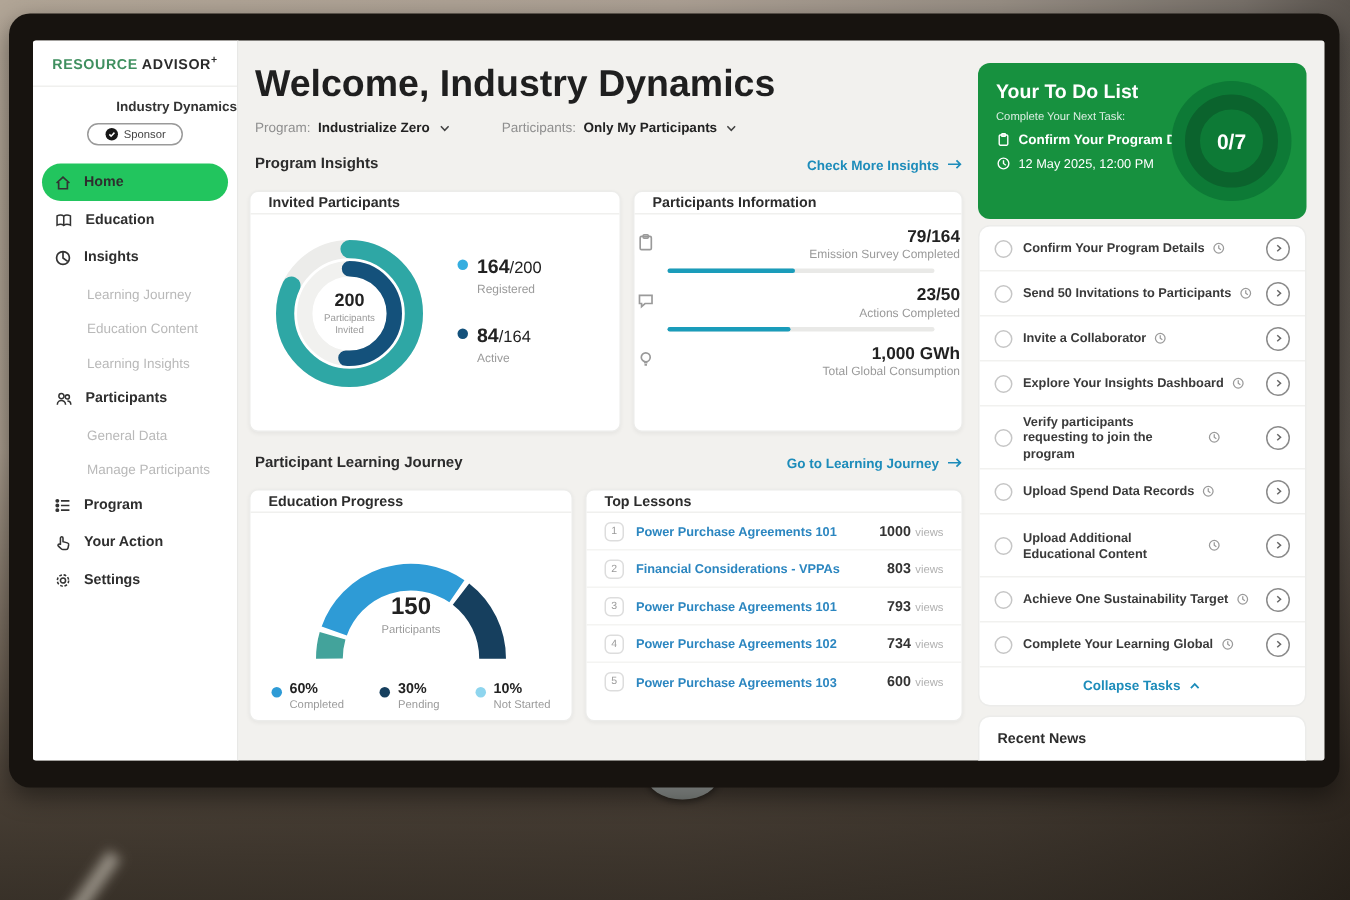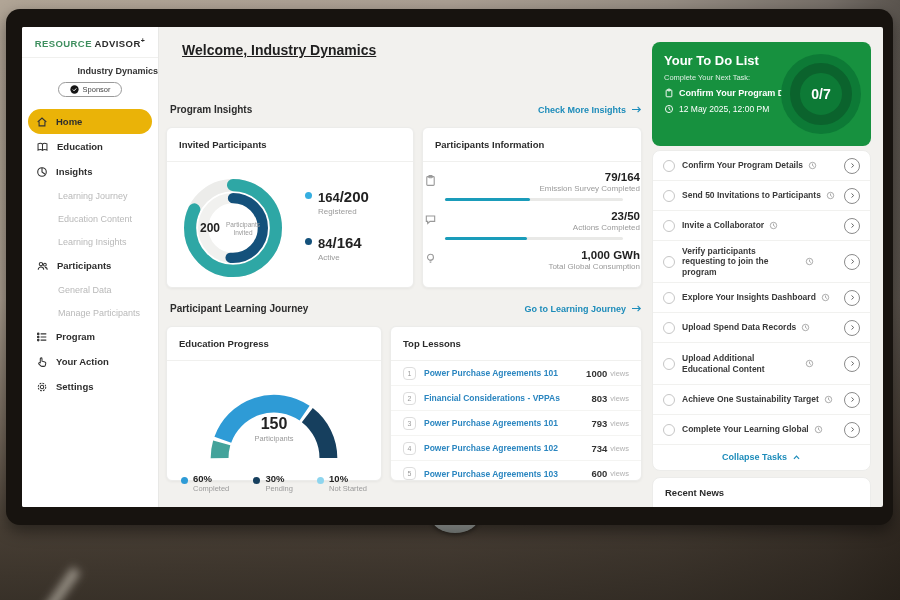--- a/index.html
+++ b/index.html
@@ -34,50 +34,50 @@
   .logo .g { color:#3f8f5f; } .logo .d { color:#2b2b2b; }
   .logo sup { font-size:7px; }
   .org { text-align:right; font-size:9px; font-weight:700; color:#333; margin-top:8px; }
   .sponsor { margin:6px auto 0; width:64px; height:15px; border:1px solid #9a9a9a;
     border-radius:9px; display:flex; align-items:center; justify-content:center; gap:4px;
     font-size:7.5px; color:#444; background:#fff; cursor:pointer; }
   .nav { margin-top:12px; }
   .nav-item { height:25px; display:flex; align-items:center; gap:8px; padding:0 14px;
     font-size:9.5px; font-weight:700; color:#2e2e2e; cursor:pointer; }
   .nav-item.sub { padding-left:36px; font-weight:400; color:#b9b9b9; font-size:9px; height:23px; }
-  .nav-item.active { background:#eab308; border-radius:14px; margin:0 6px; padding:0 8px; }
+  .nav-item.active { background:#22c55e; border-radius:14px; margin:0 6px; padding:0 8px; }
   .nav-item svg { flex:0 0 auto; }
 
   
   .card { position:absolute; background:#fff; border:1px solid #ececea; border-radius:6px;
     box-shadow:0 1px 3px rgba(0,0,0,0.05); }
-  .card-h { height:34px; display:flex; align-items:center; padding:1px 12px;
+  .card-h { height:15px; display:flex; align-items:center; padding:1px 12px;
     font-size:9.5px; font-weight:700; color:#2c2c2c; border-bottom:1px solid #f0f0ee; }
   .link { display:flex; align-items:center; gap:5px; color:#1d8cba; font-size:9px;
     font-weight:700; cursor:pointer; }
   .sec-head { position:absolute; display:flex; justify-content:space-between; align-items:center;
     font-size:10px; font-weight:700; color:#2c2c2c; }
 
   
-  .welcome { position:absolute; left:160px; top:15px; font-size:14px; font-weight:800; color:#1f1f1f;text-decoration:underline; }
+  .welcome { position:absolute; left:148px; top:15px; font-size:25px; font-weight:800; color:#1f1f1f; }
   .filters { position:absolute; left:148px; top:53px; display:flex; gap:34px; font-size:9px; }
   .filter { display:flex; align-items:center; gap:5px; cursor:pointer; }
   .filter .lab { color:#8f8f8f; }
   .filter .val { color:#222; font-weight:700; }
 
   
   .donut-wrap { position:relative; width:112px; height:112px; margin:10px 0 0 10px; }
-  .donut-c { position:absolute; inset:0; display:flex; flex-direction:row;
+  .donut-c { position:absolute; inset:0; display:flex; flex-direction:column;
     align-items:center; justify-content:center; text-align:center; }
   .donut-c .big { font-size:12px; font-weight:800; color:#222; }
   .donut-c .sm { font-size:6.5px; color:#9a9a9a; width:46px; margin-top:2px; line-height:1.3; }
   .leg-item { display:flex; gap:6px; margin-bottom:18px; }
   .dot { width:7px; height:7px; border-radius:50%; margin-top:4px; flex:0 0 auto; }
   .leg-item .v1 { font-size:13px; font-weight:800; color:#222; }
-  .leg-item .v2 { font-size:15px; font-weight:700; color:#222; }
+  .leg-item .v2 { font-size:11px; font-weight:400; color:#222; }
   .leg-item .ll { font-size:8px; color:#9a9a9a; margin-top:1px; }
 
   
   .info-row { display:flex; gap:8px; padding:9px 1px 0; }
   .info-ic { margin-top:3px; }
   .info-val { font-size:11.5px; font-weight:800; color:#222; }
   .info-lab { font-size:8px; color:#9a9a9a; margin-top:1px; }
   .bar { margin-top:5px; width:178px; height:3px; background:#e9e9e7; border-radius:2px; }
   .bar i { display:block; height:3px; background:#1a9cba; border-radius:2px; }
 
@@ -223,20 +223,36 @@
         <svg width="12" height="12" viewBox="0 0 14 14" fill="none" stroke="#333" stroke-width="1.2">
               <circle cx="7" cy="7" r="4.4" stroke-dasharray="2.1 1.35"></circle>
               <circle cx="7" cy="7" r="2"></circle>
             </svg>
         <span>Settings</span>
       </div>
     </div>
   </div>
 
   <div class="welcome">Welcome, Industry Dynamics</div>
+  <div class="filters">
+    <div class="filter">
+      <span class="lab">Program:</span>
+      <span class="val">Industrialize Zero</span>
+      <svg width="9" height="9" viewBox="0 0 14 14" fill="none" stroke="#444" stroke-width="1.6">
+            <path d="M3 5 L7 9.2 L11 5"></path>
+          </svg>
+    </div>
+    <div class="filter">
+      <span class="lab">Participants:</span>
+      <span class="val">Only My Participants</span>
+      <svg width="9" height="9" viewBox="0 0 14 14" fill="none" stroke="#444" stroke-width="1.6">
+            <path d="M3 5 L7 9.2 L11 5"></path>
+          </svg>
+    </div>
+  </div>
 
   <div class="sec-head" style="left:148px; top:77px; width:472px;">
     <span>Program Insights</span>
     <span class="link">
       <span>Check More Insights</span>
       <svg width="11" height="9" viewBox="0 0 14 12" fill="none" stroke="#1d8cba" stroke-width="1.5">
             <path d="M1 6 H12 M8.5 2.5 L12 6 L8.5 9.5"></path>
           </svg>
     </span>
   </div>
@@ -457,39 +473,39 @@
               <circle cx="7" cy="7" r="5"></circle>
               <path d="M7 4 V7 L9.2 8.6"></path>
             </svg>
           </span>
       <span class="chev">
             <svg width="7" height="7" viewBox="0 0 14 14" fill="none" stroke="#666" stroke-width="2">
               <path d="M5 3 L9.4 7 L5 11"></path>
             </svg>
           </span>
     </div>
+    <div class="task">
+      <span class="chk"></span>
+      <span class="mid">
+            <span class="tl">Explore Your Insights Dashboard</span>
+        <svg width="9" height="9" viewBox="0 0 14 14" fill="none" stroke="#9a9a9a" stroke-width="1.3">
+              <circle cx="7" cy="7" r="5"></circle>
+              <path d="M7 4 V7 L9.2 8.6"></path>
+            </svg>
+          </span>
+      <span class="chev">
+            <svg width="7" height="7" viewBox="0 0 14 14" fill="none" stroke="#666" stroke-width="2">
+              <path d="M5 3 L9.4 7 L5 11"></path>
+            </svg>
+          </span>
+    </div>
     <div class="task tall">
       <span class="chk"></span>
       <span class="mid">
             <span class="tl">Verify participants requesting to join the program</span>
-        <svg width="9" height="9" viewBox="0 0 14 14" fill="none" stroke="#9a9a9a" stroke-width="1.3">
-              <circle cx="7" cy="7" r="5"></circle>
-              <path d="M7 4 V7 L9.2 8.6"></path>
-            </svg>
-          </span>
-      <span class="chev">
-            <svg width="7" height="7" viewBox="0 0 14 14" fill="none" stroke="#666" stroke-width="2">
-              <path d="M5 3 L9.4 7 L5 11"></path>
-            </svg>
-          </span>
-    </div>
-    <div class="task">
-      <span class="chk"></span>
-      <span class="mid">
-            <span class="tl">Explore Your Insights Dashboard</span>
         <svg width="9" height="9" viewBox="0 0 14 14" fill="none" stroke="#9a9a9a" stroke-width="1.3">
               <circle cx="7" cy="7" r="5"></circle>
               <path d="M7 4 V7 L9.2 8.6"></path>
             </svg>
           </span>
       <span class="chev">
             <svg width="7" height="7" viewBox="0 0 14 14" fill="none" stroke="#666" stroke-width="2">
               <path d="M5 3 L9.4 7 L5 11"></path>
             </svg>
           </span>

